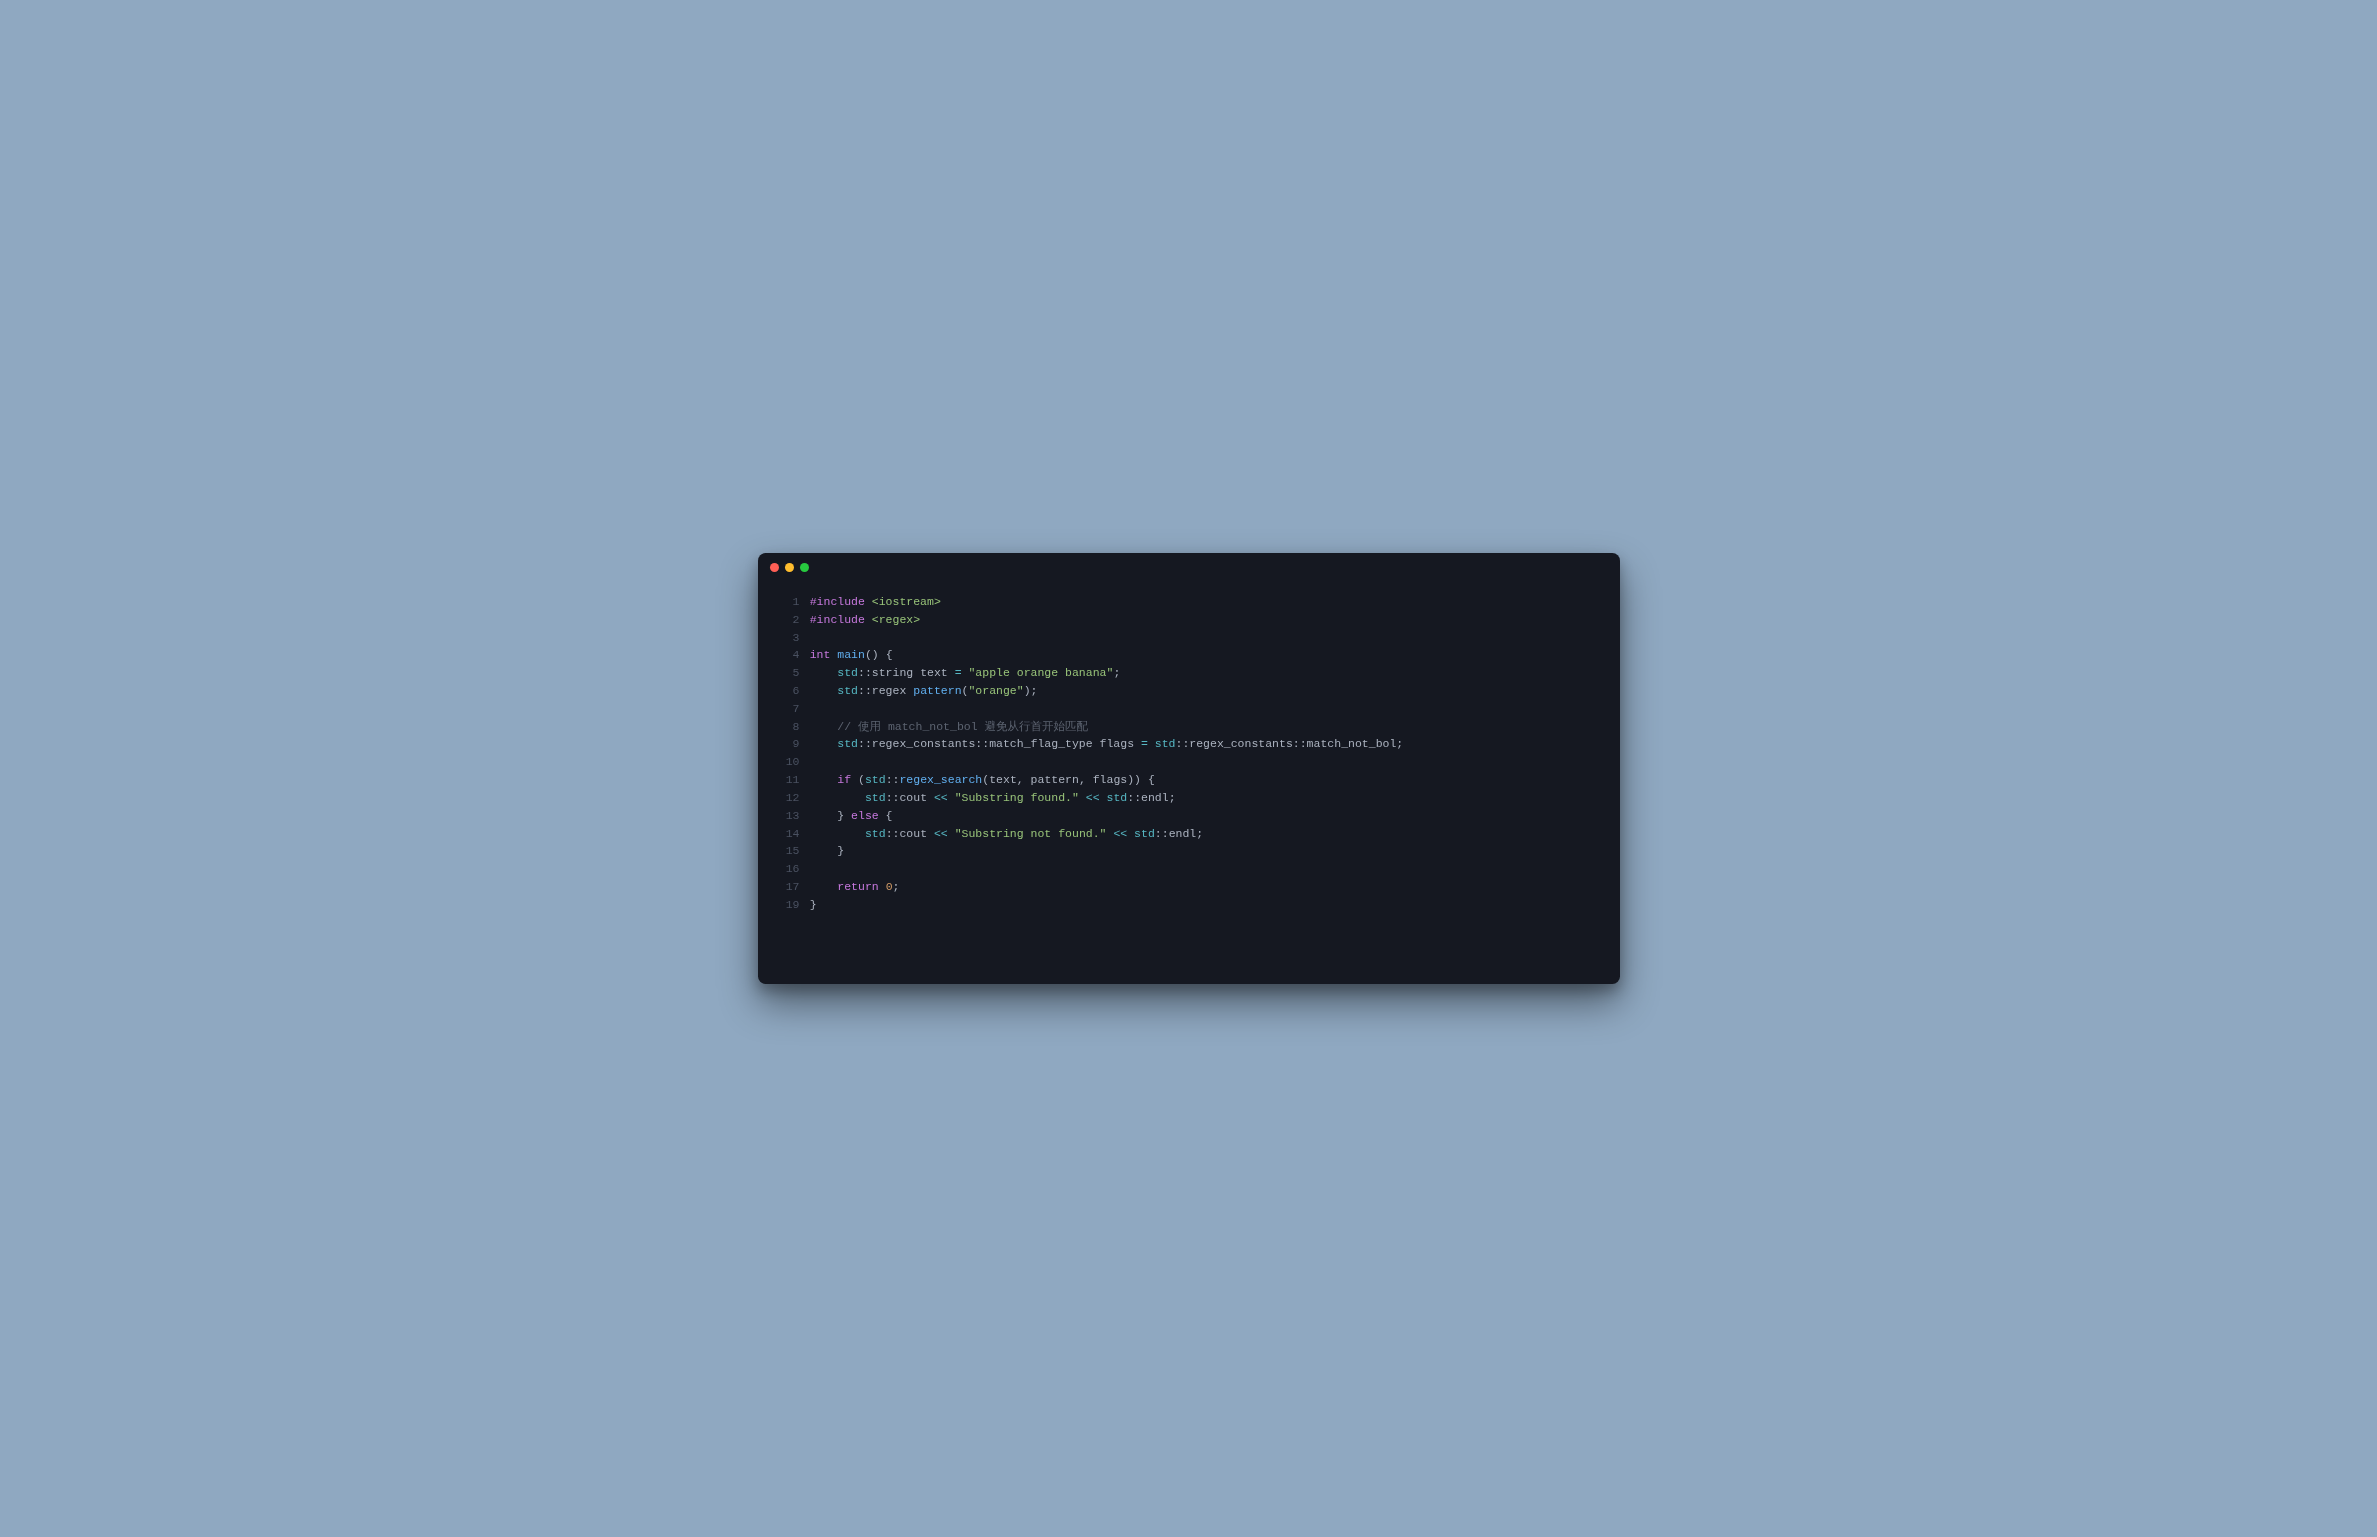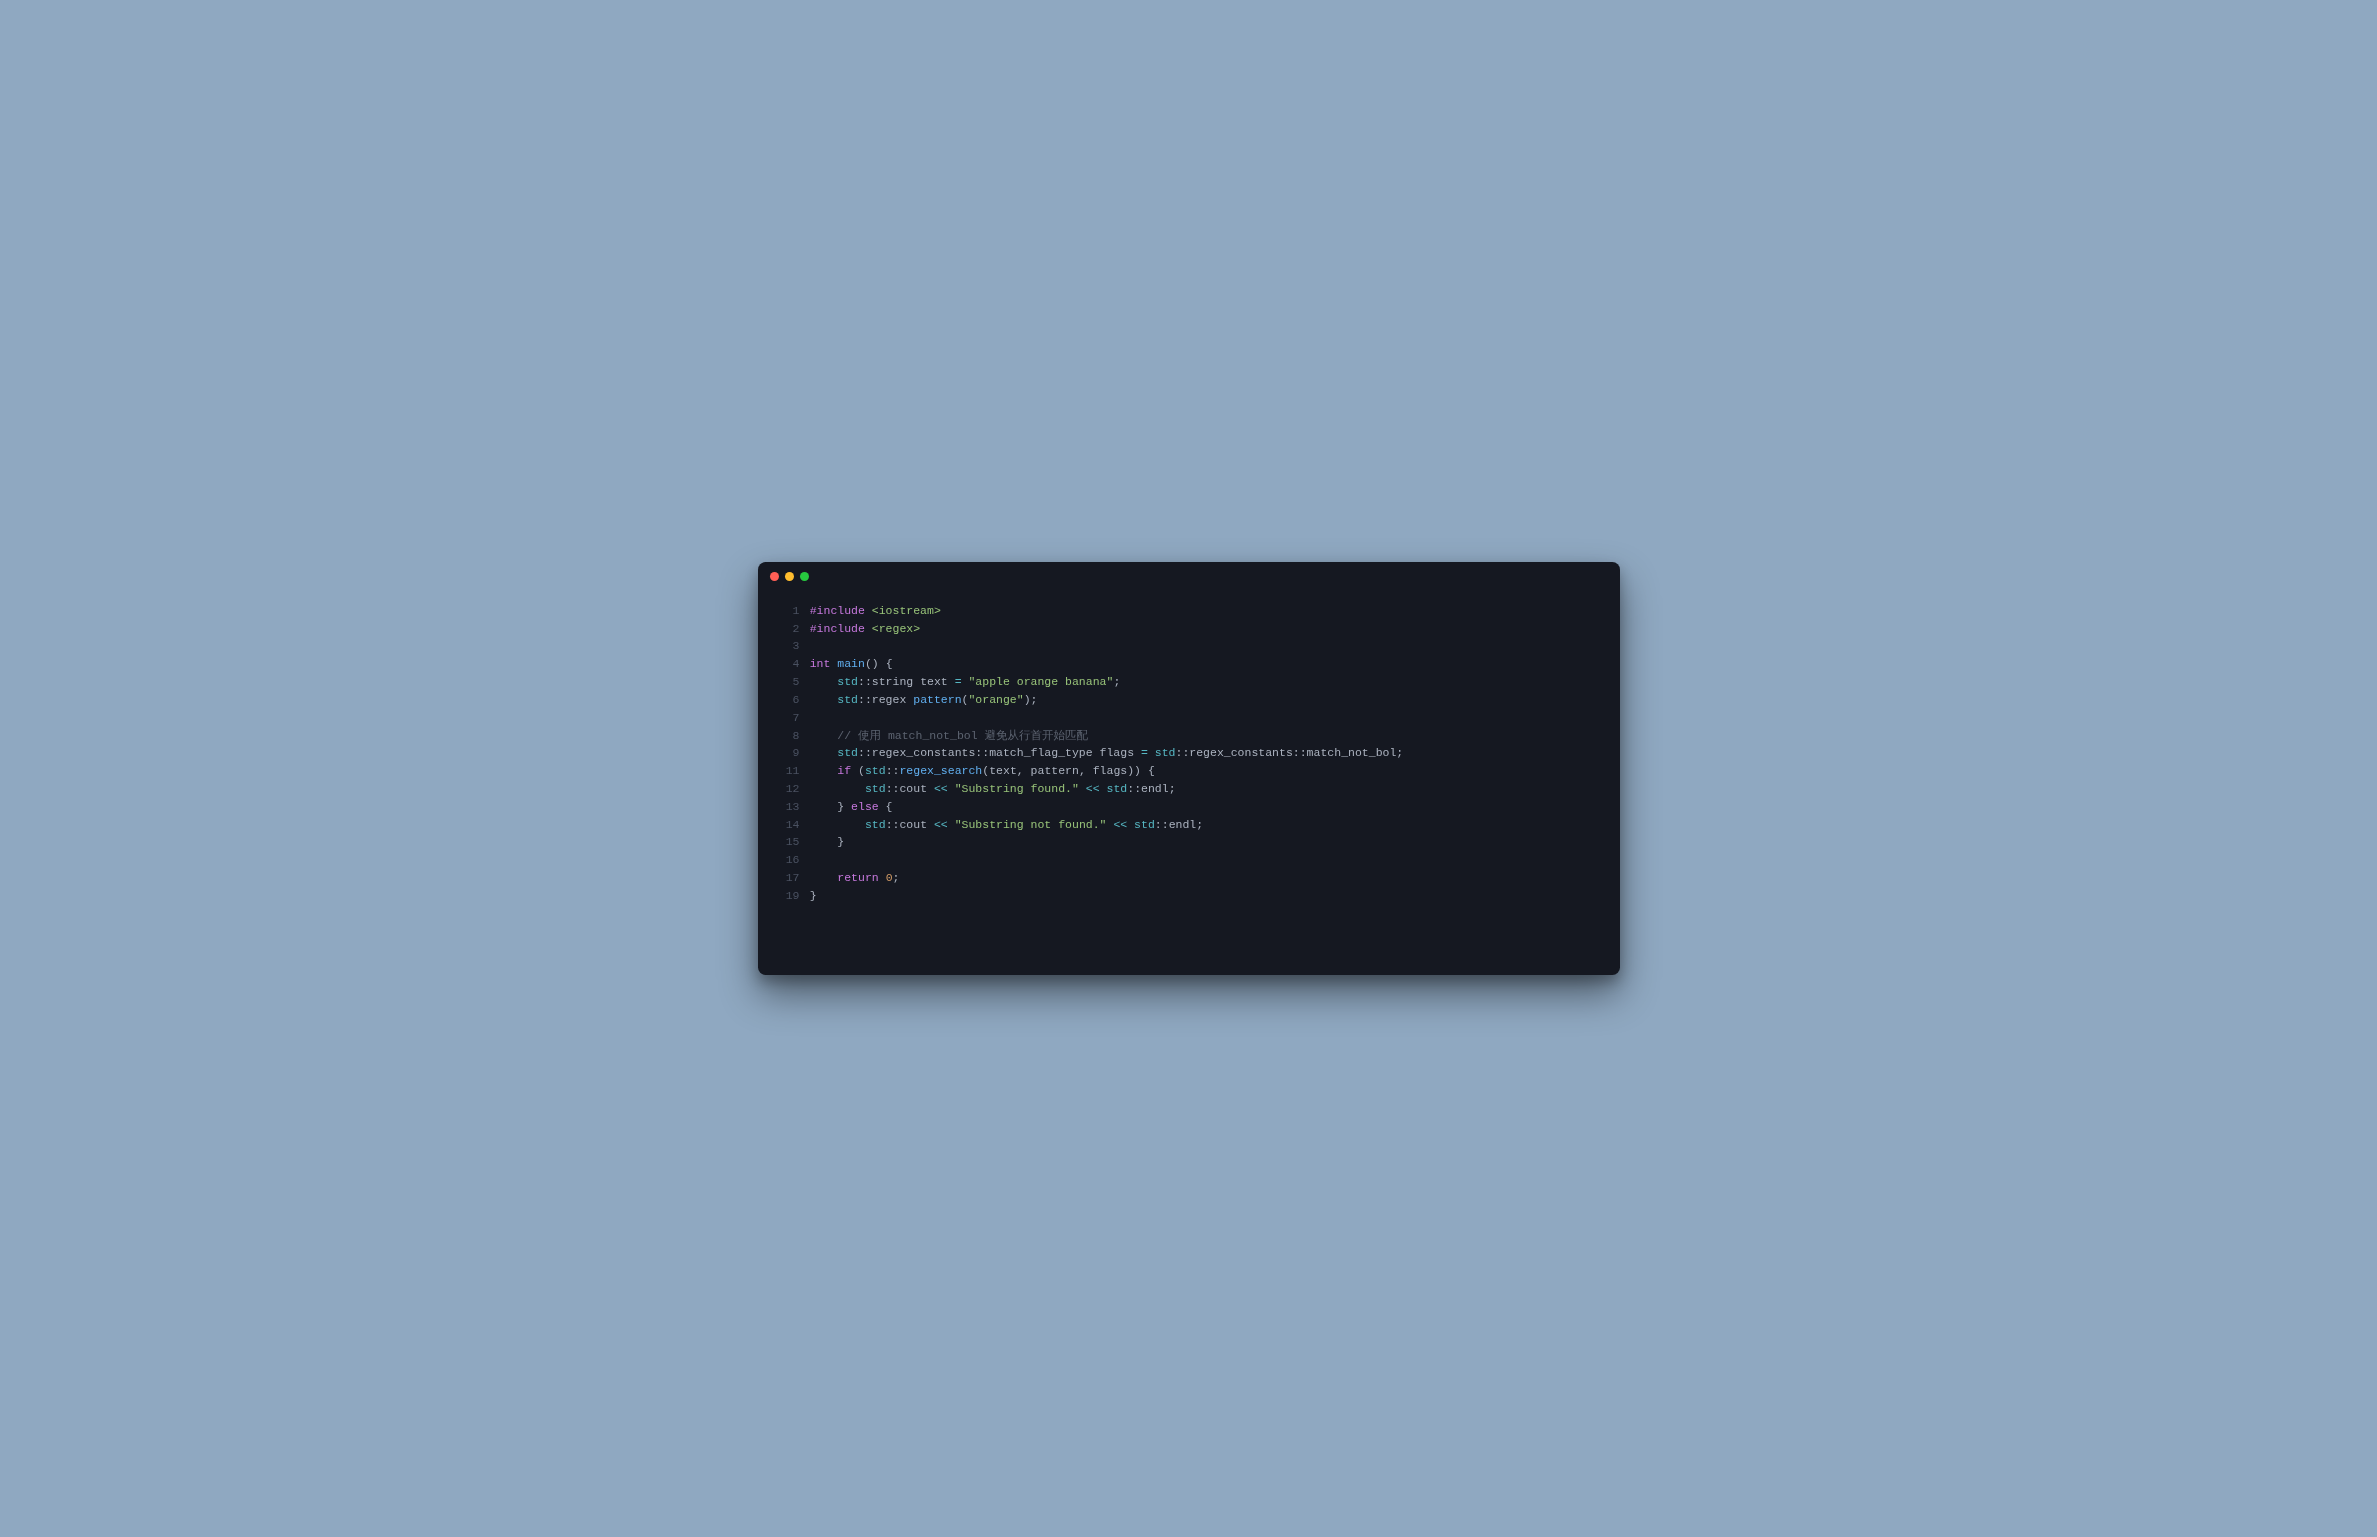--- a/index.html
+++ b/index.html
@@ -79,20 +79,21 @@
   <div class="code-area" id="code-area">
       <div class="line"><span class="gutter">1</span><span class="code"><span class="pre">#include</span><span class="punct"> </span><span class="incpath">&lt;iostream&gt;</span></span></div>
       <div class="line"><span class="gutter">2</span><span class="code"><span class="pre">#include</span><span class="punct"> </span><span class="incpath">&lt;regex&gt;</span></span></div>
       <div class="line"><span class="gutter">3</span><span class="code"></span></div>
       <div class="line"><span class="gutter">4</span><span class="code"><span class="type">int</span><span class="punct"> </span><span class="fn">main</span><span class="punct">() {</span></span></div>
       <div class="line"><span class="gutter">5</span><span class="code"><span class="punct">    </span><span class="ns">std</span><span class="punct">::string text </span><span class="op">=</span><span class="punct"> </span><span class="str">"apple orange banana"</span><span class="punct">;</span></span></div>
       <div class="line"><span class="gutter">6</span><span class="code"><span class="punct">    </span><span class="ns">std</span><span class="punct">::regex </span><span class="fn">pattern</span><span class="punct">(</span><span class="str">"orange"</span><span class="punct">);</span></span></div>
       <div class="line"><span class="gutter">7</span><span class="code"></span></div>
       <div class="line"><span class="gutter">8</span><span class="code"><span class="punct">    </span><span class="cmt">// 使用 match_not_bol 避免从行首开始匹配</span></span></div>
       <div class="line"><span class="gutter">9</span><span class="code"><span class="punct">    </span><span class="ns">std</span><span class="punct">::regex_constants::match_flag_type flags </span><span class="op">=</span><span class="punct"> </span><span class="ns">std</span><span class="punct">::regex_constants::match_not_bol;</span></span></div>
+      <div class="line"><span class="gutter">10</span><span class="code"></span></div>
       <div class="line"><span class="gutter">11</span><span class="code"><span class="punct">    </span><span class="kw">if</span><span class="punct"> (</span><span class="ns">std</span><span class="punct">::</span><span class="fn">regex_search</span><span class="punct">(text, pattern, flags)) {</span></span></div>
       <div class="line"><span class="gutter">12</span><span class="code"><span class="punct">        </span><span class="ns">std</span><span class="punct">::cout </span><span class="op">&lt;&lt;</span><span class="punct"> </span><span class="str">"Substring found."</span><span class="punct"> </span><span class="op">&lt;&lt;</span><span class="punct"> </span><span class="ns">std</span><span class="punct">::endl;</span></span></div>
       <div class="line"><span class="gutter">13</span><span class="code"><span class="punct">    } </span><span class="kw">else</span><span class="punct"> {</span></span></div>
       <div class="line"><span class="gutter">14</span><span class="code"><span class="punct">        </span><span class="ns">std</span><span class="punct">::cout </span><span class="op">&lt;&lt;</span><span class="punct"> </span><span class="str">"Substring not found."</span><span class="punct"> </span><span class="op">&lt;&lt;</span><span class="punct"> </span><span class="ns">std</span><span class="punct">::endl;</span></span></div>
       <div class="line"><span class="gutter">15</span><span class="code"><span class="punct">    }</span></span></div>
       <div class="line"><span class="gutter">16</span><span class="code"></span></div>
       <div class="line"><span class="gutter">17</span><span class="code"><span class="punct">    </span><span class="kw">return</span><span class="punct"> </span><span class="num">0</span><span class="punct">;</span></span></div>
       <div class="line"><span class="gutter">19</span><span class="code"><span class="punct">}</span></span></div>
     </div>
 </div>

